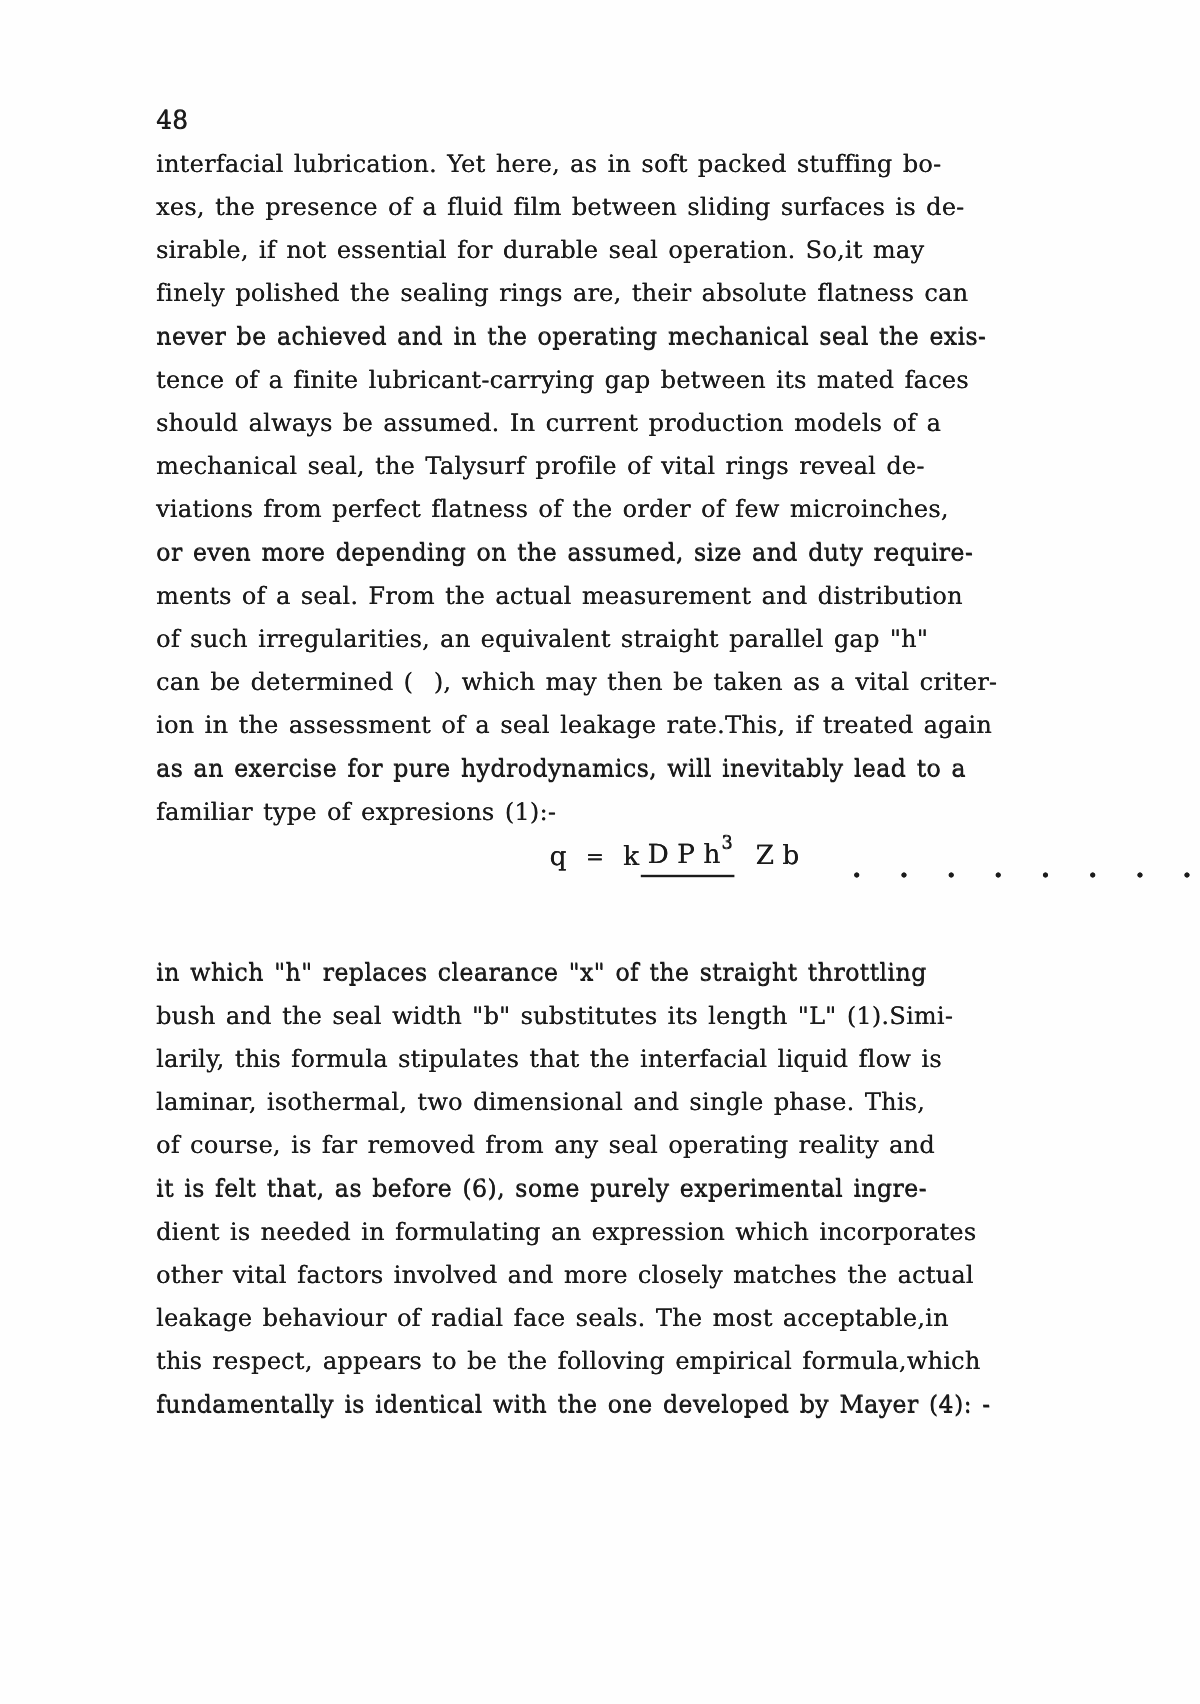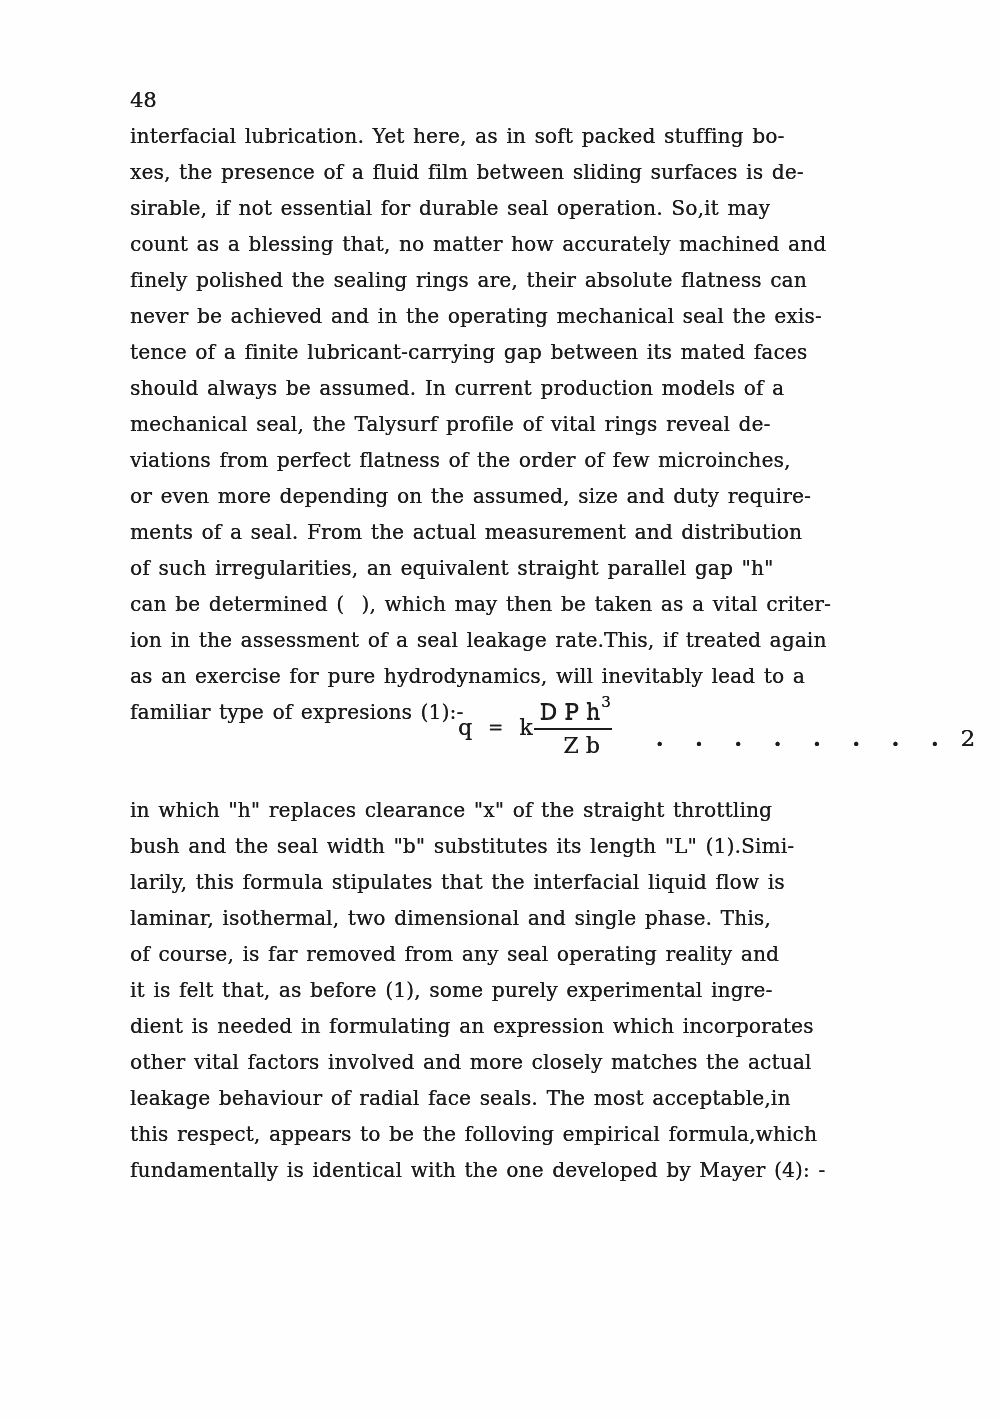--- a/index.html
+++ b/index.html
@@ -45,22 +45,21 @@
     top: 698px;
     display: flex;
     align-items: center;
     font-size: 22px;
   }
   .f-q { margin-right: 16px; }
   .f-eq { margin-right: 16px; font-size: 18px; }
   .f-k { margin-right: 1px; }
   .frac {
     display: inline-flex;
-    flex-direction: column;
-    align-items: center;
+    flex-direction: row;
     line-height: 1.15;
   }
   .frac .num {
     padding: 0 2px 3px 6px;
     white-space: pre;
     border-bottom: 2.5px solid #1b1b1b;
   }
   .frac .den {
     padding-top: 3px;
     white-space: pre;
@@ -92,21 +91,20 @@
 <body>
 
 <div class="page">
 
   <div class="page-number">48</div>
 
   <div class="body-text para-1">
       <div class="line">interfacial lubrication. Yet here, as in soft packed stuffing bo-</div>
       <div class="line">xes, the presence of a fluid film between sliding surfaces is de-</div>
       <div class="line">sirable, if not essential for durable seal operation. So,it may</div>
-      <div class="line">count as a blessing that, no matter how accurately machined and</div>
       <div class="line">finely polished the sealing rings are, their absolute flatness can</div>
       <div class="line">never be achieved and in the operating mechanical seal the exis-</div>
       <div class="line">tence of a finite lubricant-carrying gap between its mated faces</div>
       <div class="line">should always be assumed. In current production models of a</div>
       <div class="line">mechanical seal, the Talysurf profile of vital rings reveal de-</div>
       <div class="line">viations from perfect flatness of the order of few microinches,</div>
       <div class="line">or even more depending on the assumed, size and duty require-</div>
       <div class="line">ments of a seal. From the actual measurement and distribution</div>
       <div class="line">of such irregularities, an equivalent straight parallel gap "h"</div>
       <div class="line">can be determined (  ), which may then be taken as a vital criter-</div>
@@ -128,21 +126,21 @@
       <span class="f-num2">2</span>
     </span>
   </div>
 
   <div class="body-text para-2">
       <div class="line">in which "h" replaces clearance "x" of the straight throttling</div>
       <div class="line">bush and the seal width "b" substitutes its length "L" (1).Simi-</div>
       <div class="line">larily, this formula stipulates that the interfacial liquid flow is</div>
       <div class="line">laminar, isothermal, two dimensional and single phase. This,</div>
       <div class="line">of course, is far removed from any seal operating reality and</div>
-      <div class="line">it is felt that, as before (1), some purely experimental ingre-</div>
+      <div class="line">it is felt that, as before (6), some purely experimental ingre-</div>
       <div class="line">dient is needed in formulating an expression which incorporates</div>
       <div class="line">other vital factors involved and more closely matches the actual</div>
       <div class="line">leakage behaviour of radial face seals. The most acceptable,in</div>
       <div class="line">this respect, appears to be the folloving empirical formula,which</div>
       <div class="line">fundamentally is identical with the one developed by Mayer (4): -</div>
     </div>
 
 </div>
 
 </body></html>

